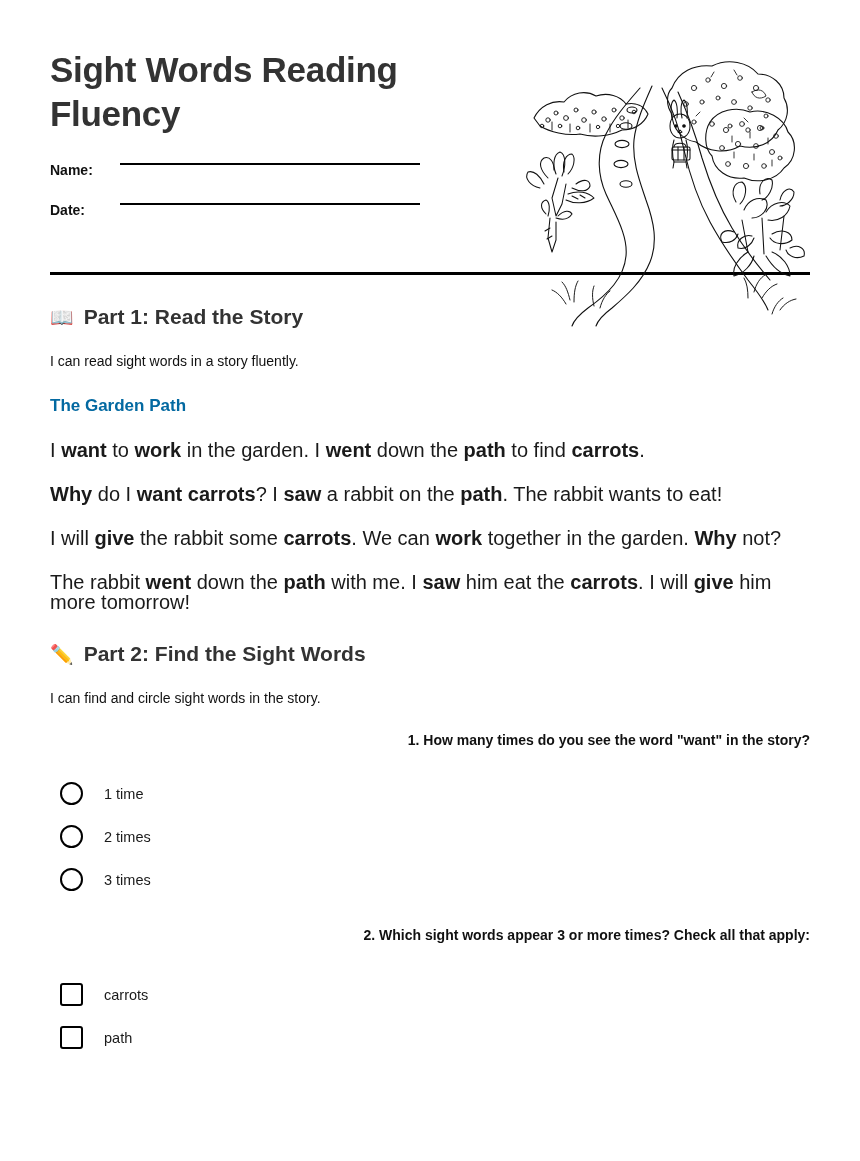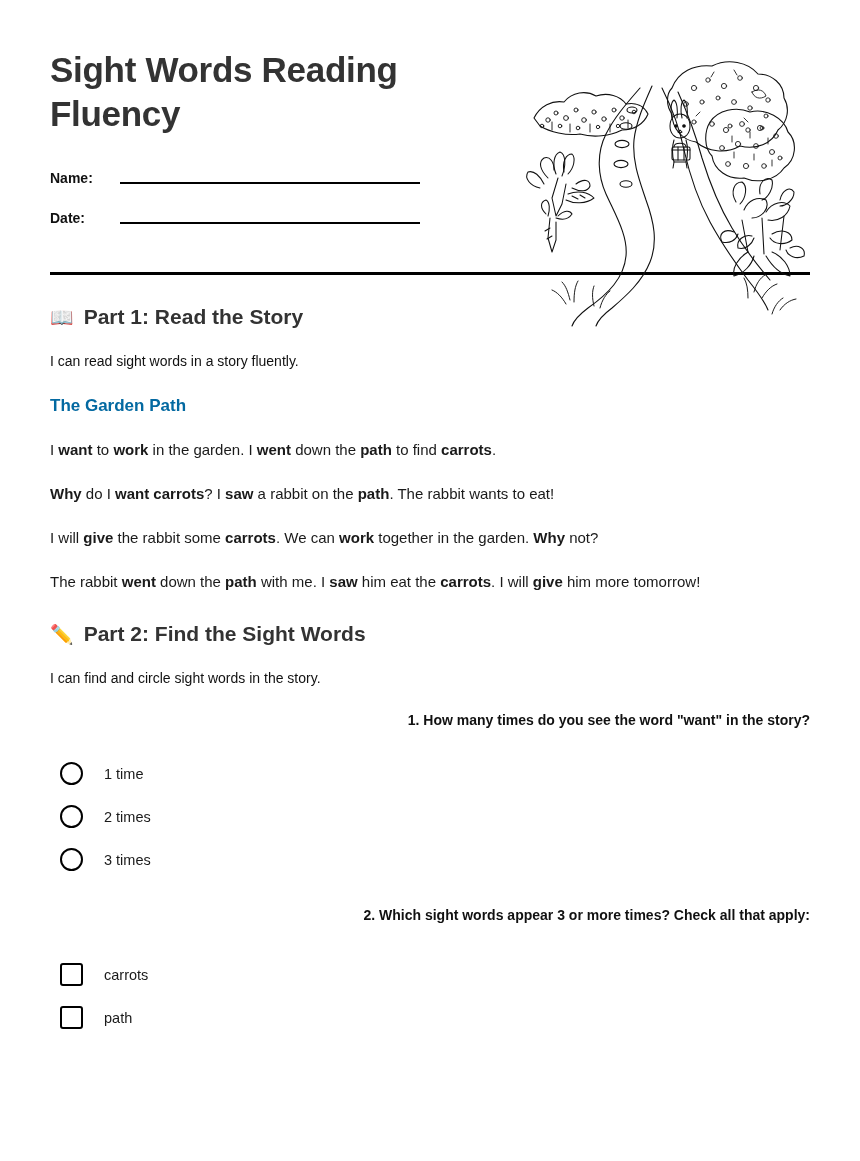--- a/index.html
+++ b/index.html
@@ -36,21 +36,21 @@
     letter-spacing: -0.3px;
     color: #333333;
     max-width: 430px;
   }
   .meta {
     margin-top: 26px;
     max-width: 430px;
   }
   .meta-row {
     display: flex;
-    align-items: center;
+    align-items: flex-start;
     height: 40px;
   }
   .meta-label {
     font-size: 14px;
     font-weight: bold;
     color: #111111;
     width: 70px;
     padding-bottom: 9px;
   }
   .meta-line {
@@ -101,21 +101,21 @@
     color: #111111;
     margin: 24px 0 0 0;
   }
   .story-title {
     font-size: 17px;
     font-weight: bold;
     color: #0369a1;
     margin: 27px 0 0 0;
   }
   .story-p {
-    font-size: 15px;
+    font-size: 20px;
     line-height: 20px;
     color: #1a1a1a;
     margin: 24px 0 0 0;
   }
   .story-p b { font-weight: bold; }
 
   .question {
     font-size: 14px;
     font-weight: bold;
     color: #111111;

